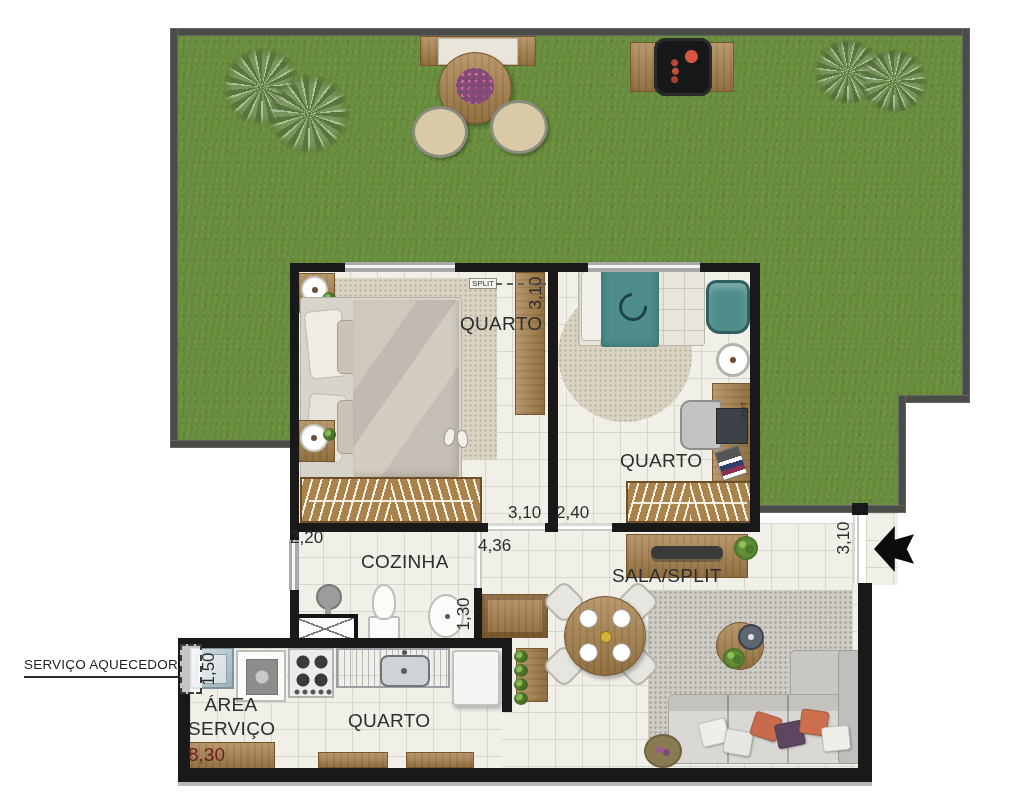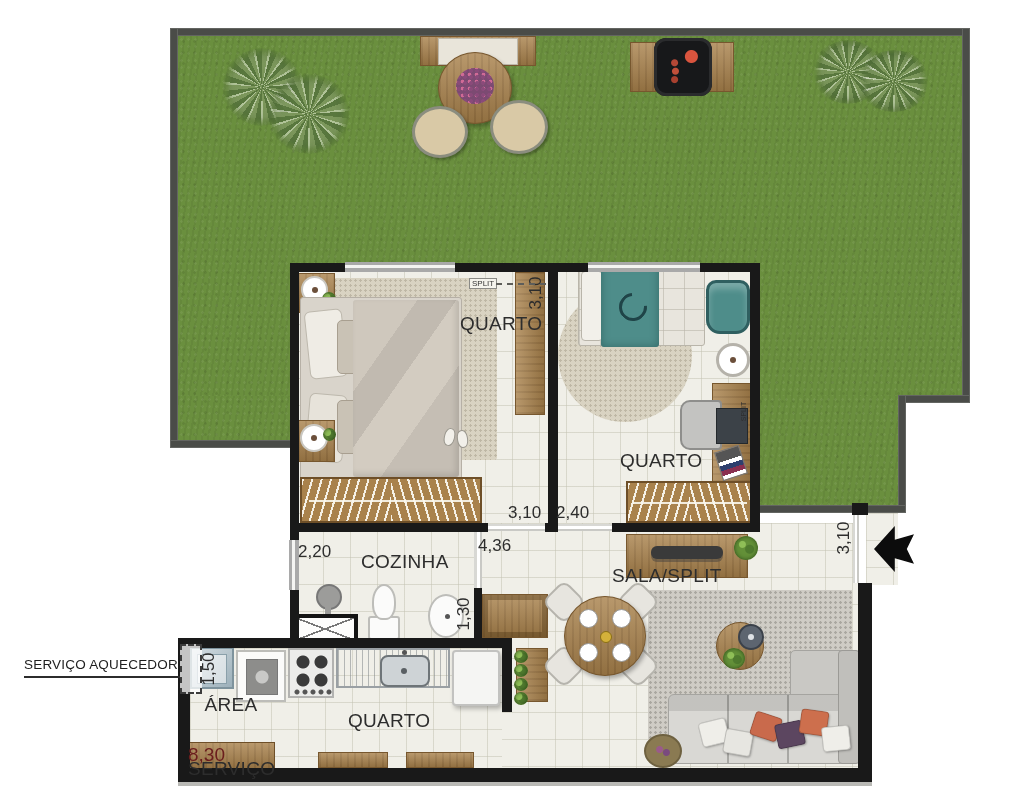--- a/index.html
+++ b/index.html
@@ -251,26 +251,26 @@
   <div class="wall" style="left:858px;top:583px;width:14px;height:199px;"></div>
   <div class="wall" style="left:852px;top:503px;width:16px;height:12px;"></div>
   <div class="thresh-v" style="left:853px;top:515px;width:6px;height:68px;"></div>
 
   <div class="room-label" style="left:460px;top:313px;">QUARTO</div>
   <div class="room-label" style="left:620px;top:450px;">QUARTO</div>
   <div class="room-label" style="left:361px;top:551px;">COZINHA</div>
   <div class="room-label" style="left:612px;top:565px;">SALA/SPLIT</div>
   <div class="room-label" style="left:348px;top:710px;">QUARTO</div>
   <div class="room-label" style="left:192px;top:694px;width:78px;text-align:center;">ÁREA</div>
-  <div class="room-label" style="left:188px;top:718px;width:86px;text-align:left;margin-top:40px;">SERVIÇO</div>
+  <div class="room-label" style="left:188px;top:718px;width:86px;text-align:left;">SERVIÇO</div>
 
   <div class="dim vert" style="left:512px;top:283px;">3,10</div>
   <div class="dim" style="left:508px;top:503px;">3,10</div>
   <div class="dim" style="left:556px;top:503px;">2,40</div>
-  <div class="dim" style="left:298px;top:528px;margin-top:14px;">2,20</div>
+  <div class="dim" style="left:290px;top:528px;">2,20</div>
   <div class="dim" style="left:478px;top:536px;">4,36</div>
   <div class="dim vert" style="left:440px;top:604px;">1,30</div>
   <div class="dim vert" style="left:185px;top:659px;">1,50</div>
   <div class="dim" style="left:188px;top:744px;color:#6b1d1d;font-size:19px;">8,30</div>
   <div class="dim vert" style="left:820px;top:528px;">3,10</div>
 
   <div class="note" style="left:24px;top:657px;">SERVIÇO AQUECEDOR</div>
   <div class="abs" style="left:24px;top:676px;width:158px;height:2px;background:#2c2c2c;"></div>
   <div class="abs" style="left:180px;top:644px;width:22px;height:50px;border:2px dashed #3c3c3c;background:rgba(255,255,255,.75);box-sizing:border-box;"></div>
   <div class="split-tag" style="left:469px;top:278px;">SPLIT</div>

